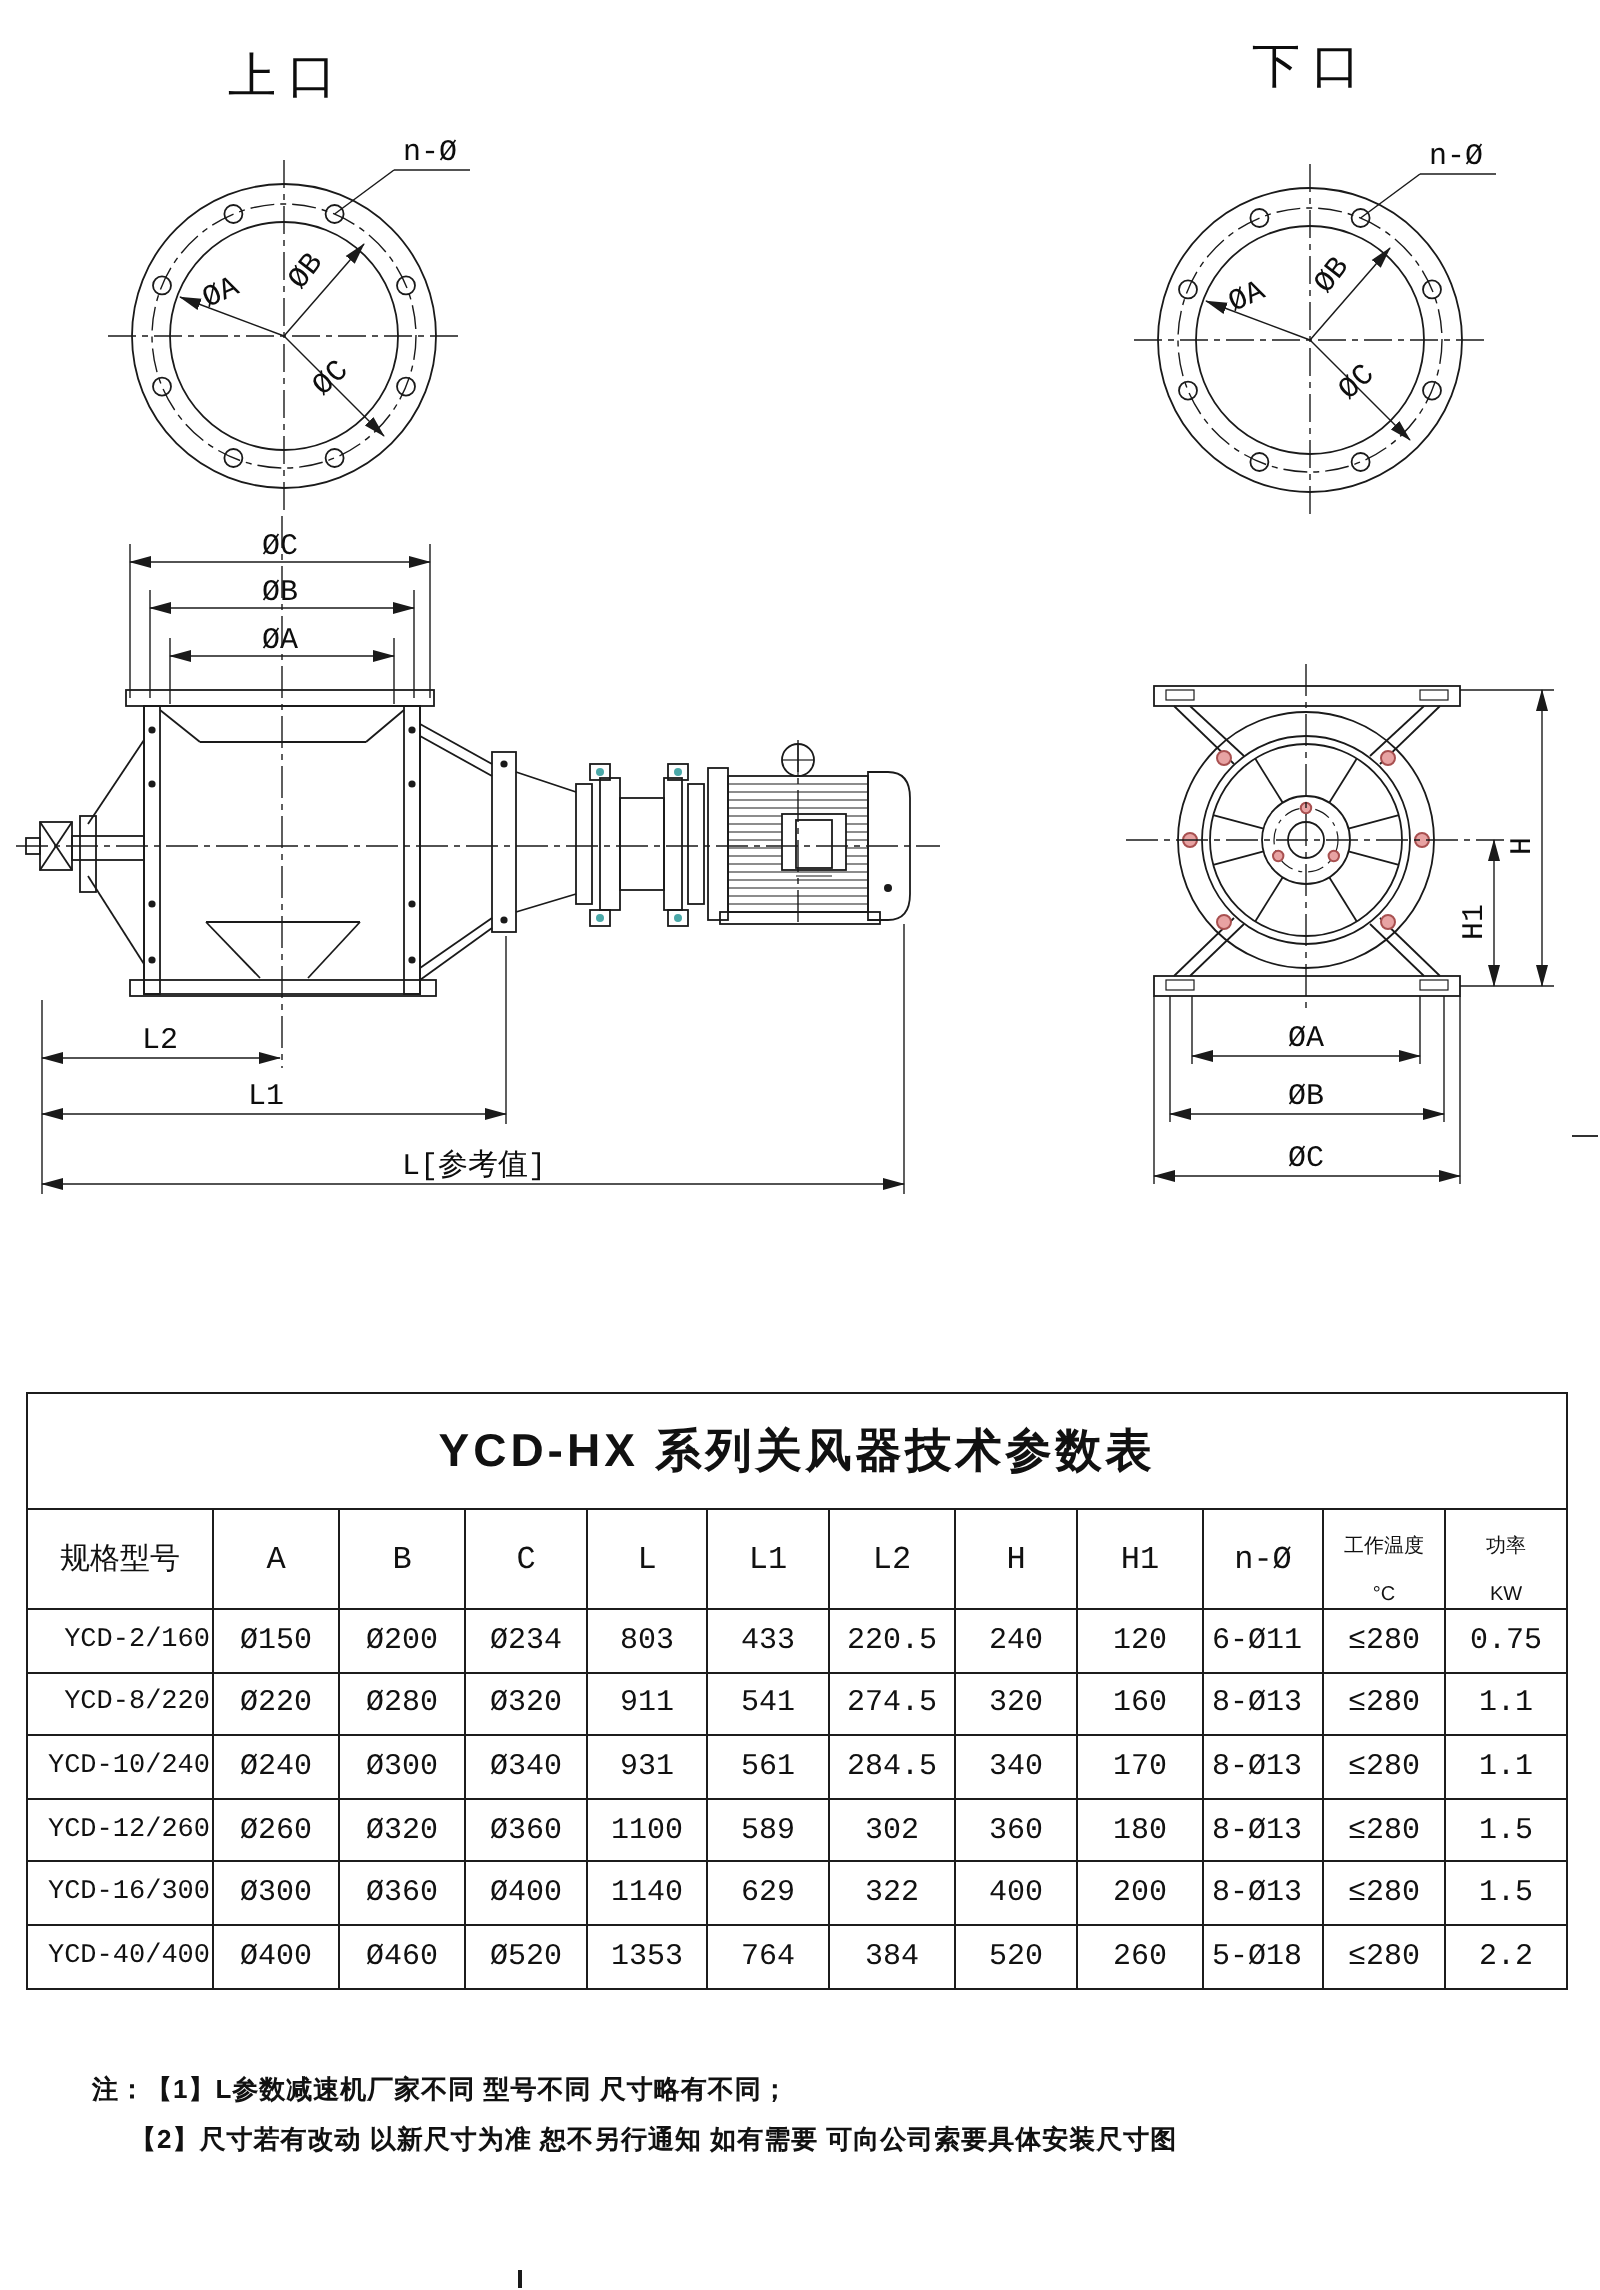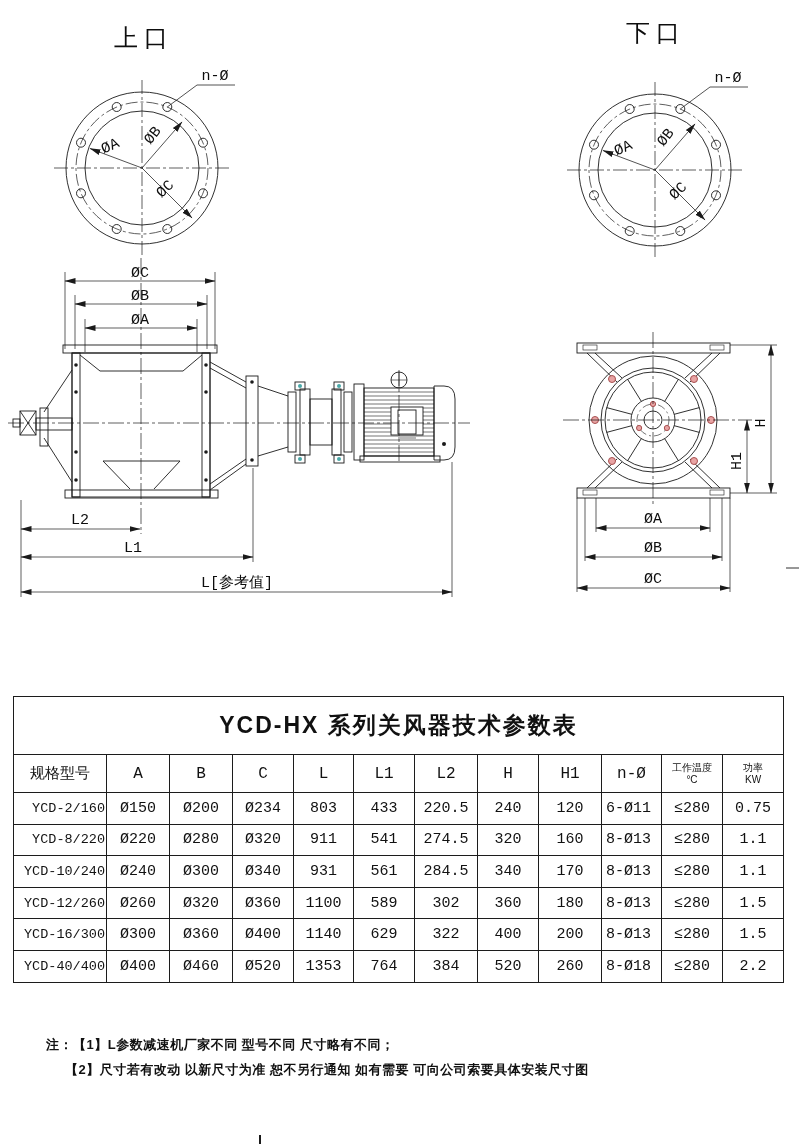--- a/index.html
+++ b/index.html
@@ -11,21 +11,21 @@
 
   
   table.spec{position:absolute;left:13px;top:696px;width:770px;border-collapse:collapse;table-layout:fixed;
              border:1.6px solid #1c1c1c;}
   table.spec th,table.spec td{border:1px solid #1c1c1c;overflow:hidden;white-space:nowrap;}
   tr.title-row th{height:55px;font-size:23px;font-weight:600;letter-spacing:2px;text-align:center;}
   tr.head-row th{height:35px;font-weight:400;font-size:16px;text-align:center;
                  font-family:"Liberation Mono","DejaVu Sans Mono",monospace;}
   tr.head-row th.cjk-head{font-family:"Liberation Sans","DejaVu Sans",sans-serif;font-size:15px;}
   tr.head-row th.two-line div{font-size:10px;line-height:1.15;text-align:center;
-                 font-family:"Liberation Sans","DejaVu Sans",sans-serif;}
+                 font-family:"Liberation Sans","DejaVu Sans",sans-serif;margin-top:12px;}
   tbody.rows td{height:28.6px;font-size:15px;text-align:center;
                 font-family:"Liberation Mono","DejaVu Sans Mono",monospace;}
   tbody.rows td:first-child{text-align:right;padding-left:5px;font-size:13.5px;}
   tbody.rows td.n-col{text-align:left;padding-left:4px;}
 
   
   .notes{position:absolute;left:46px;top:1036px;font-size:13px;font-weight:700;letter-spacing:0.5px;}
   .notes .line2{margin-left:19px;margin-top:7px;}
   .bottom-tick{position:absolute;left:259px;top:1135px;width:2px;height:9px;background:#1a1a1a;}
 </style>
@@ -424,21 +424,21 @@
         <tr>
       <td>YCD-40/400</td>
       <td>Ø400</td>
       <td>Ø460</td>
       <td>Ø520</td>
       <td>1353</td>
       <td>764</td>
       <td>384</td>
       <td>520</td>
       <td>260</td>
-      <td class="n-col">8-Ø18</td>
+      <td class="n-col">5-Ø18</td>
       <td>≤280</td>
       <td>2.2</td>
     </tr>
       </tbody>
   </table>
 
   
 
   
   <div class="notes">

